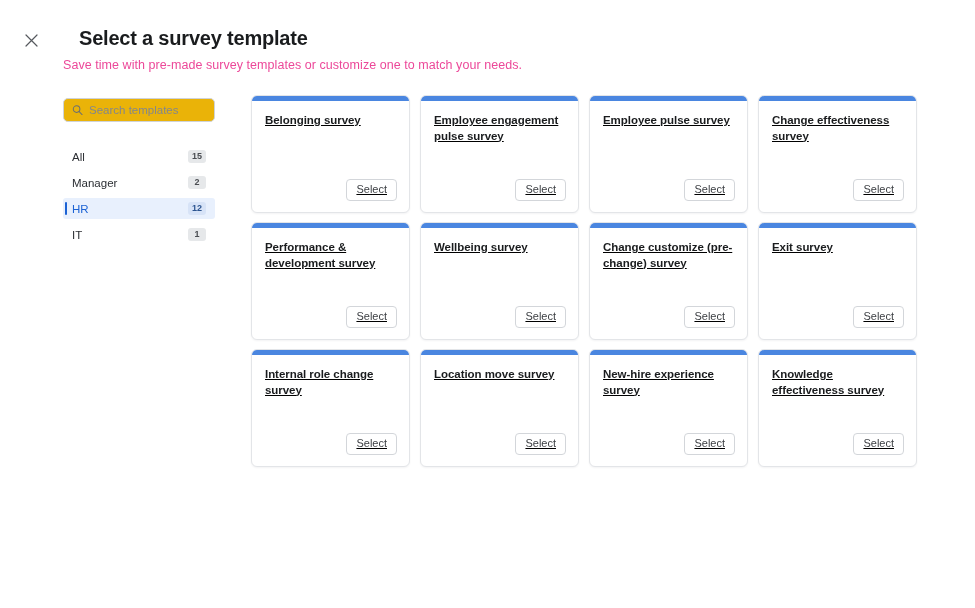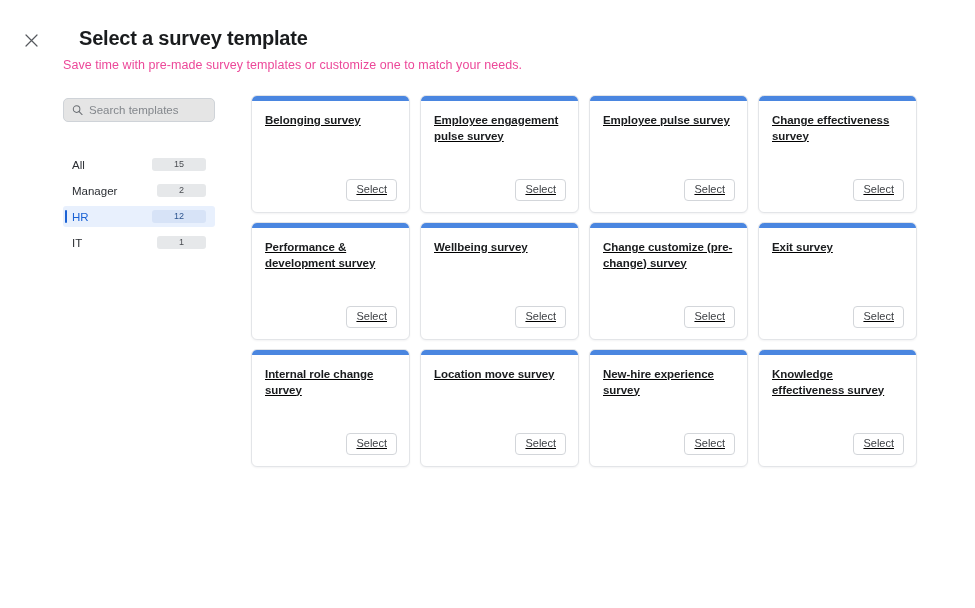--- a/index.html
+++ b/index.html
@@ -46,63 +46,64 @@
   .sidebar {
     position: absolute;
     left: 63px; top: 98px;
     width: 152px;
   }
   .search-wrap {
     position: relative;
     width: 152px; height: 24px;
     border: 1px solid #cfd3d8;
     border-radius: 5px;
-    background: #e5e5e5;
+    background: #eab308;
     display: flex; align-items: center;
   }
   .search-icon {
     position: absolute; left: 8px; top: 50%;
     transform: translateY(-50%);
     width: 11px; height: 11px;
     color: #6a6e73;
   }
   .search-icon svg { display: block; }
   .search-input {
     width: 100%; height: 100%;
     border: none; outline: none; background: transparent;
     padding: 0 8px 0 25px;
     font-family: "Liberation Sans", sans-serif;
     font-size: 11.5px;
     color: #2b2e33;
   }
   .search-input::placeholder { color: #83878c; }
 
-  .filter-list { margin-top: 32px; }
+  .filter-list { margin-top: 24px; }
   .filter-item {
     position: relative;
     height: 21px;
     display: flex; align-items: center; justify-content: space-between;
     padding: 0 9px 0 9px;
     border-radius: 3px;
     margin-bottom: 5px;
     cursor: pointer;
   }
   .filter-item .label {
     font-size: 11.5px;
     color: #2b2e33;
   }
   .filter-item .count {
     font-size: 9px;
     color: #4a4d52;
     background: #e6e8ea;
     border-radius: 3px;
-    padding: 2px 22px;
+    padding: 2px 4px;
     min-width: 18px;
     text-align: center;
     line-height: 1;
+    font-weight: bold;
   }
   .filter-item.active { background: #e8f0fd; }
   .filter-item.active .label { color: #1b62d4; font-weight: normal; }
   .filter-item.active .count { background: #d7e3f7; color: #2d5590; }
   .filter-item.active::before {
     content: "";
     position: absolute;
     left: 2px; top: 4px;
     width: 2px; height: 13px;
     background: #1b62d4;

